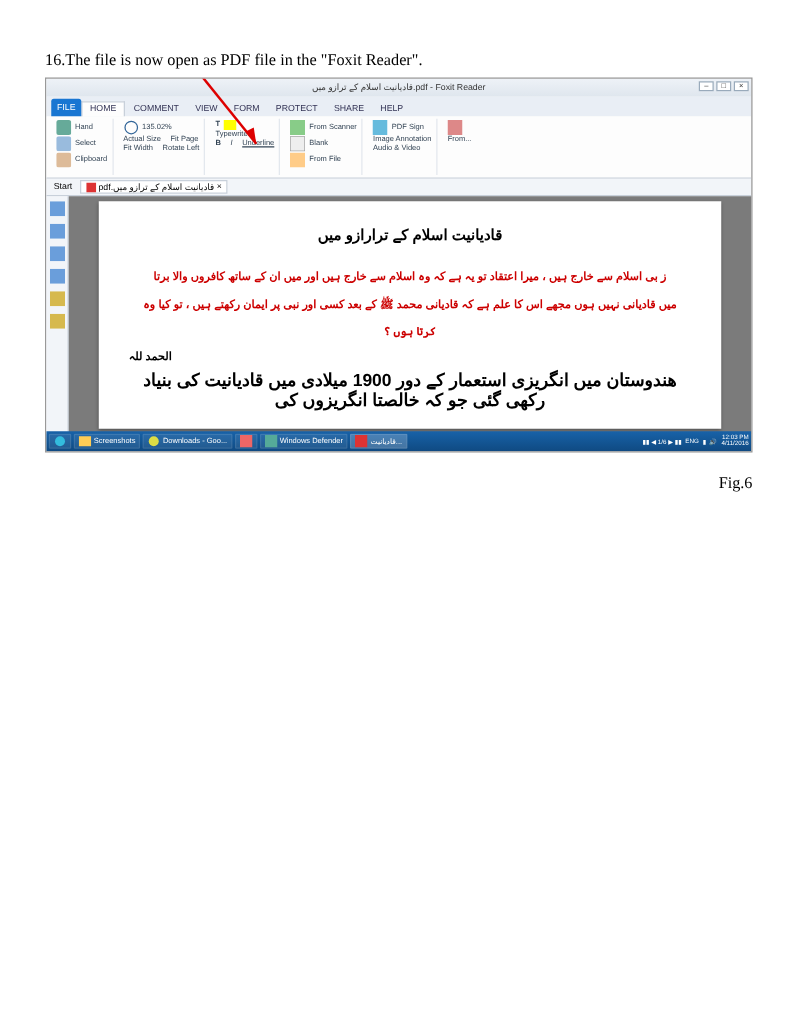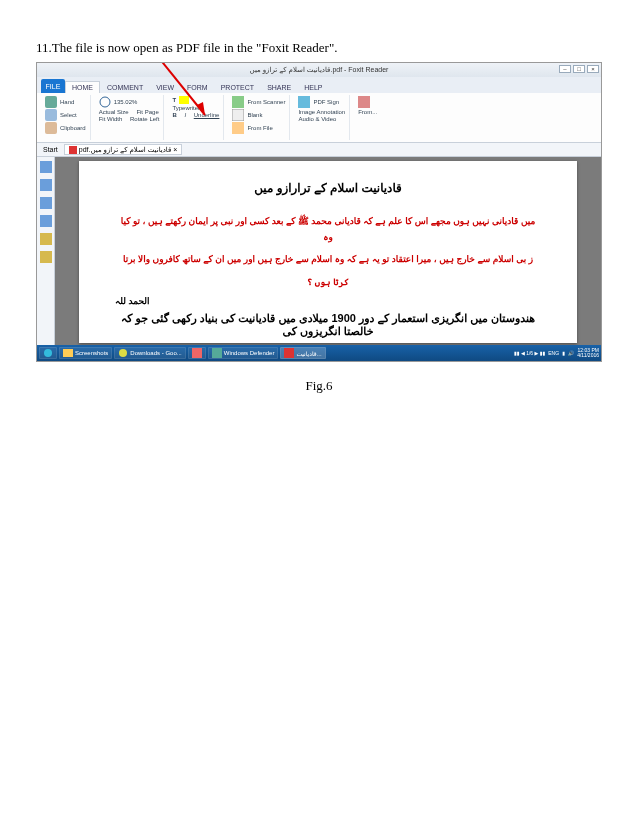--- a/index.html
+++ b/index.html
@@ -25,40 +25,40 @@
     .rrow { display:flex; gap:3px; align-items:center; }
     .ricon { width:12px; height:12px; }
     
     .doctabs { height:14px; background:#f2f5f9; border-bottom:1px solid #c8d0da; display:flex; align-items:center; font-size:7px; padding-left:6px; gap:6px; }
     .doctab { background:#fff; border:1px solid #c8d0da; padding:1px 4px; height:11px; display:flex; align-items:center; gap:2px; }
     
     .contentwrap { display:flex; height: calc(300px - 14px - 16px - 50px - 14px - 16px); }
     .sidestrip { width:18px; background:#f2f5f9; border-right:1px solid #c8d0da; display:flex; flex-direction:column; gap:6px; padding:4px 2px; align-items:center; }
     .sideicon { width:12px; height:12px; }
     .docarea { flex:1; background:#7b7b7b; display:flex; justify-content:center; padding:4px; overflow:hidden; }
-    .pagecontent { width: 498px; background:#fff; box-shadow:0 1px 3px rgba(0,0,0,.4); padding: 20px 36px 6px; text-align:center; direction:rtl; }
+    .pagecontent { width: 498px; background:#fff; box-shadow:0 1px 3px rgba(0,0,0,.4); padding: 20px 24px 6px; text-align:center; direction:rtl; }
     .urdu-title { font-size:12px; font-weight:bold; color:#000; margin-bottom:18px; }
     .urdu-body { font-size:9px; font-weight:bold; color:#c00; line-height:1.8; margin-bottom:6px; }
     .urdu-hamd { font-size:9px; font-weight:bold; color:#000; text-align:left; margin:6px 0; }
-    .urdu-foot { font-size:11px; font-weight:bold; color:#000; }
+    .urdu-foot { font-size:14px; font-weight:bold; color:#000; }
     
     .taskbar { position:absolute; left:0; right:0; bottom:0; height:16px; background:linear-gradient(#1862a8,#0f4a82); display:flex; align-items:center; padding:0 2px; gap:2px; }
     .tbtn { height:12px; padding:0 3px; font-size:6px; color:#fff; display:flex; align-items:center; gap:2px; background:rgba(255,255,255,.08); border:1px solid rgba(255,255,255,.1); border-radius:1px; }
     .tbtn.active { background:rgba(255,255,255,.22); }
     .tray { margin-left:auto; display:flex; align-items:center; gap:3px; font-size:5px; color:#fff; }
     .clock { text-align:right; line-height:1; }
     
     .arrow { position:absolute; left:108px; top:-10px; width:80px; height:80px; pointer-events:none; z-index:5; }
-    .fig { text-align:center; margin-top: 16px; font-size:13px; }
+    .fig { text-align:right; margin-top: 16px; font-size:13px; }
   </style>
 </head>
 <body>
 
 <div class="page">
-  <div class="instruction">11.The file is now open as PDF file in the "Foxit Reader".</div>
+  <div class="instruction">16.The file is now open as PDF file in the "Foxit Reader".</div>
 
   <div class="screenshot">
     <svg class="arrow" viewBox="0 0 80 80">
         <line x1="10" y1="0" x2="60" y2="62" stroke="#d00" stroke-width="2"></line>
         <polygon points="60,62 52,52 58,49" fill="#d00"></polygon>
       </svg>
 
     <div class="titlebar">
       <span>قادیانیت اسلام کے ترازو میں.pdf - Foxit Reader</span>
       <div class="winctrl">
@@ -202,22 +202,22 @@
         <svg class="sideicon">
             <rect width="12" height="12" fill="#d6b94e"></rect>
           </svg>
         <svg class="sideicon">
             <rect width="12" height="12" fill="#d6b94e"></rect>
           </svg>
       </div>
       <div class="docarea">
         <div class="pagecontent">
           <div class="urdu-title">قادیانیت اسلام کے ترارازو میں</div>
+          <div class="urdu-body">ز بی اسلام سے خارج ہیں ، میرا اعتقاد تو یہ ہے کہ وہ اسلام سے خارج ہیں اور میں ان کے ساتھ کافروں والا برتا</div>
           <div class="urdu-body">میں قادیانی نہیں ہوں مجھے اس کا علم ہے کہ قادیانی محمد ﷺ کے بعد کسی اور نبی پر ایمان رکھتے ہیں ، تو کیا وہ</div>
-          <div class="urdu-body">ز بی اسلام سے خارج ہیں ، میرا اعتقاد تو یہ ہے کہ وہ اسلام سے خارج ہیں اور میں ان کے ساتھ کافروں والا برتا</div>
           <div class="urdu-body" style="">کرتا ہوں ؟</div>
           <div class="urdu-hamd">الحمد للہ</div>
           <div class="urdu-foot">ھندوستان میں انگریزی استعمار کے دور 1900 میلادی میں قادیانیت کی بنیاد رکھی گئی جو کہ خالصتا انگریزوں کی</div>
         </div>
       </div>
     </div>
 
     <div class="taskbar">
       <div class="tbtn">
           <svg width="10" height="10">

